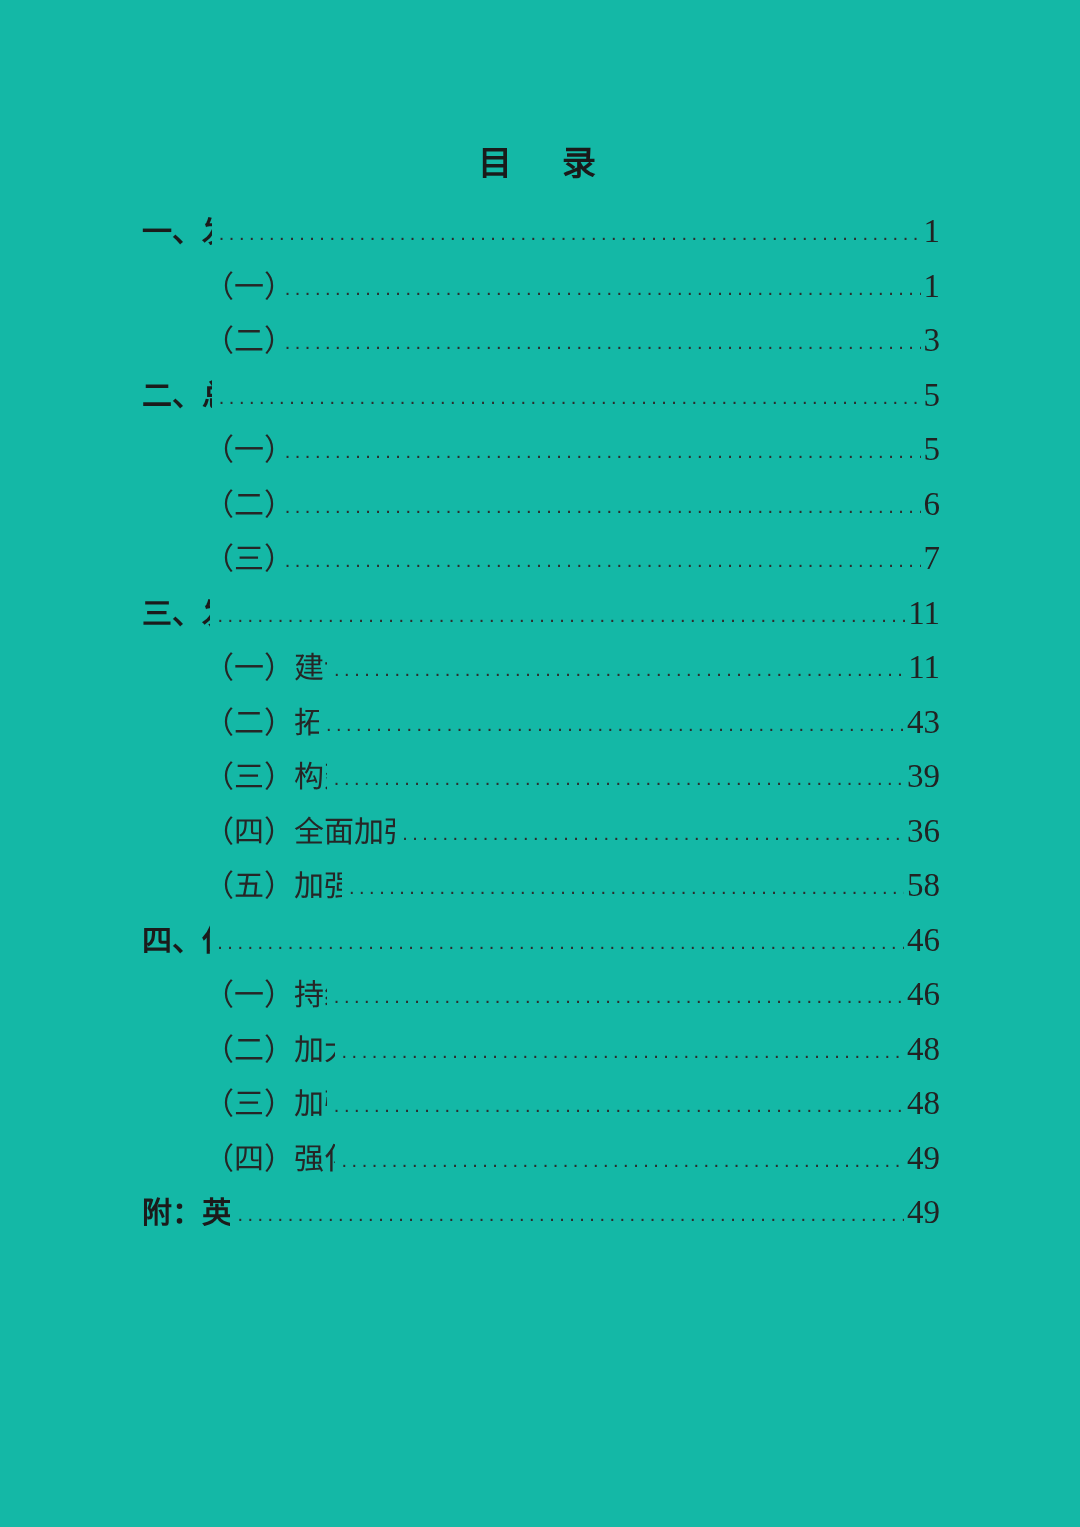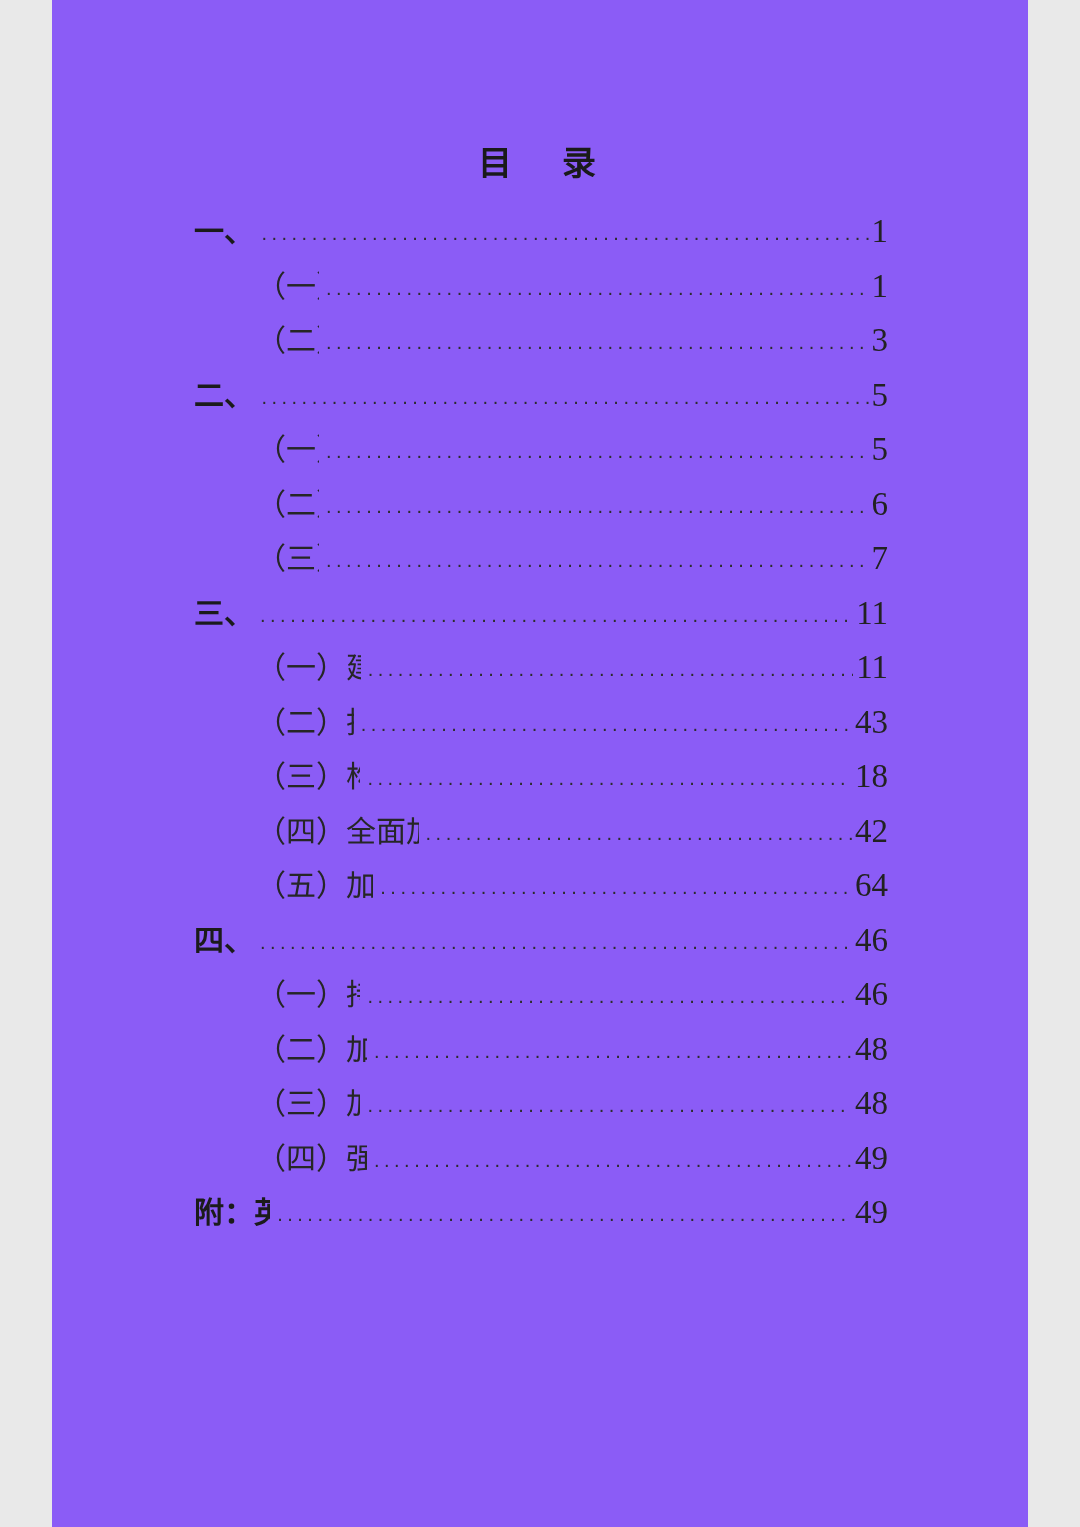--- a/index.html
+++ b/index.html
@@ -1,24 +1,24 @@
 <!DOCTYPE html>
 <html lang="zh-CN"><head>
 <meta charset="utf-8">
 <style>
   * { margin: 0; padding: 0; box-sizing: border-box; }
   html, body { background: #e9e9e9; }
   body { font-family: "Liberation Sans", "DejaVu Sans", sans-serif; }
 
   .page {
     position: relative;
-    width: 976px;
+    width: 1080px;
     height: 1527px;
     margin: 0 auto;
-    background: #8b5cf6;
+    background: #14b8a6;
     color: #1e1e1e;
     overflow: hidden;
   }
 
   .content {
     padding: 136px 140px 0 142px;
   }
 
   .doc-title {
     text-align: center;
@@ -146,33 +146,33 @@
 
   <div class="toc-row lvl2">
     <span class="label">（二）拓展数字化发展空间</span>
     <span class="leader"></span>
     <span class="page-num">43</span>
   </div>
 
   <div class="toc-row lvl2">
     <span class="label">（三）构建新型行业管理体系</span>
     <span class="leader"></span>
-    <span class="page-num">18</span>
+    <span class="page-num">39</span>
   </div>
 
   <div class="toc-row lvl2">
     <span class="label">（四）全面加强网络和数据安全保障体系和能力建设</span>
     <span class="leader"></span>
-    <span class="page-num">42</span>
+    <span class="page-num">36</span>
   </div>
 
   <div class="toc-row lvl2">
     <span class="label">（五）加强跨地域跨行业统筹协调</span>
     <span class="leader"></span>
-    <span class="page-num">64</span>
+    <span class="page-num">58</span>
   </div>
 
   <div class="toc-row lvl1">
     <span class="label">四、保障措施</span>
     <span class="leader"></span>
     <span class="page-num">46</span>
   </div>
 
   <div class="toc-row lvl2">
     <span class="label">（一）持续推进法律法规建设</span>

